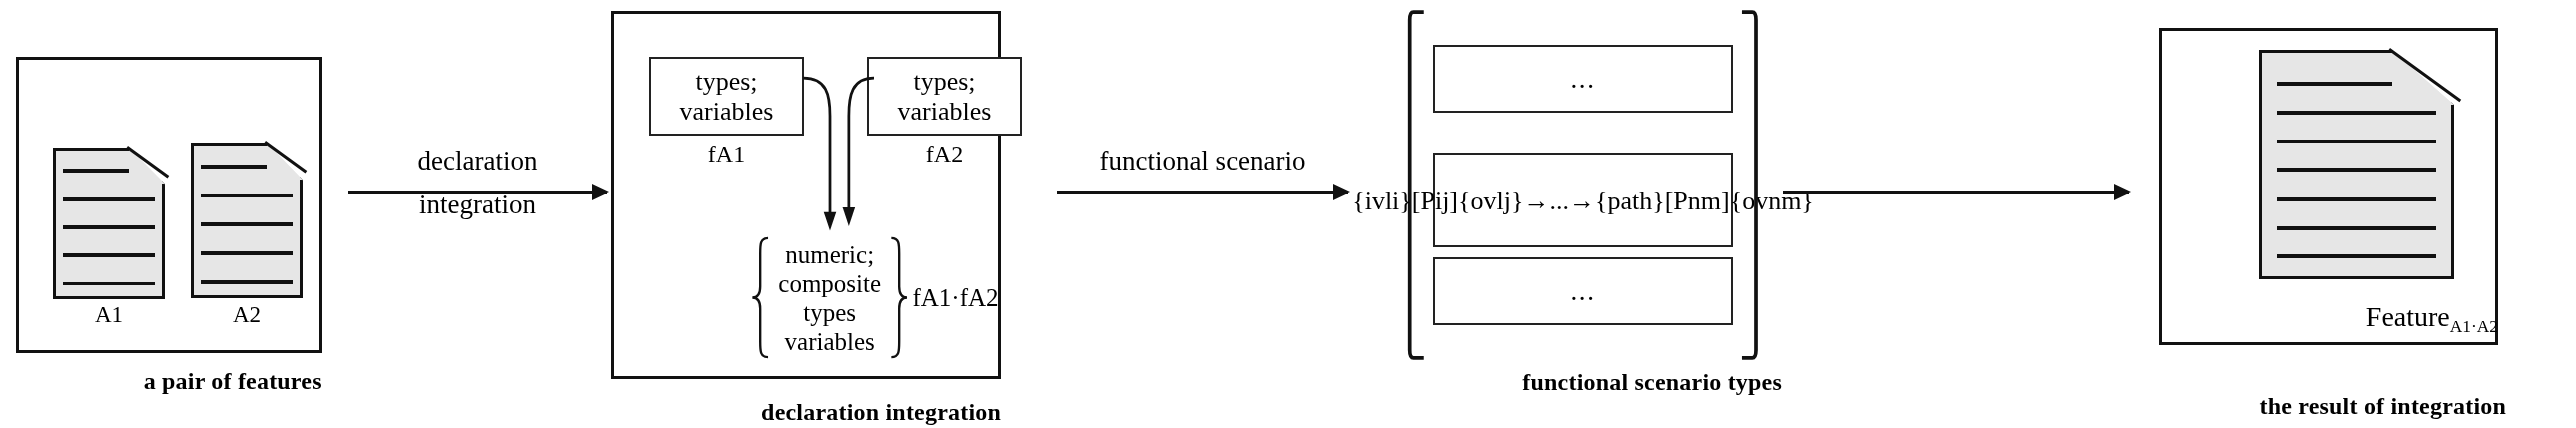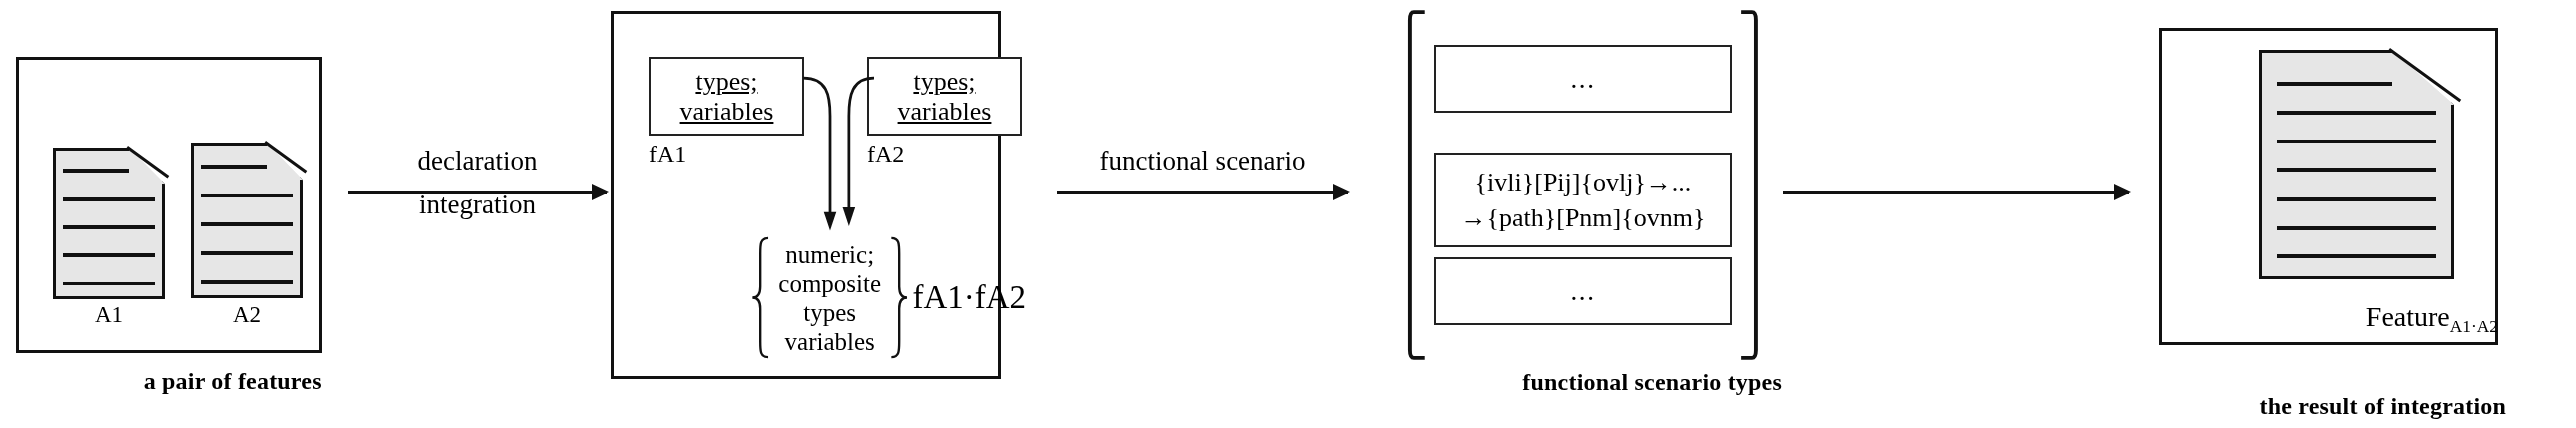--- a/index.html
+++ b/index.html
@@ -130,44 +130,45 @@
     background: #fff;
     box-sizing: border-box;
     text-align: center;
     font-size: 26px;
     line-height: 1.13;
     display: flex;
     flex-direction: column;
     justify-content: center;
     align-items: center;
   }
-  .minibox .ln { display: block; text-decoration: underline; }
+  .minibox .ln { display: block; }
 
   .sublabel {
     position: absolute;
+    text-align: center;
     font-size: 24px;
     white-space: nowrap;
   }
 
   
   .brace-group {
     position: absolute;
     display: flex;
     align-items: center;
   }
   .brace-svg { display: block; }
   .brace-items {
     font-size: 25px;
     line-height: 1.16;
     text-align: center;
     white-space: nowrap;
   }
   .brace-items .ln { display: block; }
   .brace-tag {
-    font-size: 33px;
+    font-size: 25px;
     white-space: nowrap;
     padding-left: 3.1px;
   }
 
   
   .curves { position: absolute; overflow: visible; }
 
   
   .paths-wrap { position: absolute; display: flex; align-items: stretch; }
   .bracket-svg { display: block; }
@@ -180,21 +181,20 @@
     border: 2.4px solid #222;
     background: #fff;
     box-sizing: border-box;
     display: flex;
     align-items: center;
     justify-content: center;
     font-size: 26px;
     white-space: nowrap;
   }
   .path-row.two-line {
-    flex-direction: column;
     line-height: 1.35;
     margin-top: 30px;
   }
   .path-row .ln { display: block; text-align: center; }
   .ellipsis { font-size: 27px; letter-spacing: 1.6px; }
 
   .feature-label {
     position: absolute;
     font-size: 28px;
     white-space: nowrap;
@@ -278,20 +278,21 @@
       <span class="ln">composite</span>
       <span class="ln">types</span>
       <span class="ln">variables</span>
     </div>
     <svg class="brace-svg" width="20.4" height="123" viewBox="0 0 26 156">
       <path d="M3,2 C13,2 13,10 13,22 L13,64 C13,74 17,78 23,78 C17,78 13,82 13,92 L13,134 C13,146 13,154 3,154" fill="none" stroke="#111" stroke-width="3"></path>
     </svg>
     <span class="brace-tag">fA1·fA2</span>
   </div>
 
+  <div class="caption" style="left:611px; top:399px; width:390px;">declaration  integration</div>
 
   <div class="arrow" style="left:1057px; top:191px; width:291px;"></div>
   <div class="arrow-label" style="left:1053px; top:146px; width:299px;">
     <span class="ln">functional scenario</span>
   </div>
 
   <div class="paths-wrap" style="left:1406px; top:9.4px; width:354px; height:352px;">
     <svg class="bracket-svg" width="22" height="352" viewBox="0 0 28 448" preserveAspectRatio="none">
       <path d="M24,4 L10,4 C6,4 5,8 5,14 L5,434 C5,440 6,444 10,444 L24,444" fill="none" stroke="#111" stroke-width="5"></path>
     </svg>

